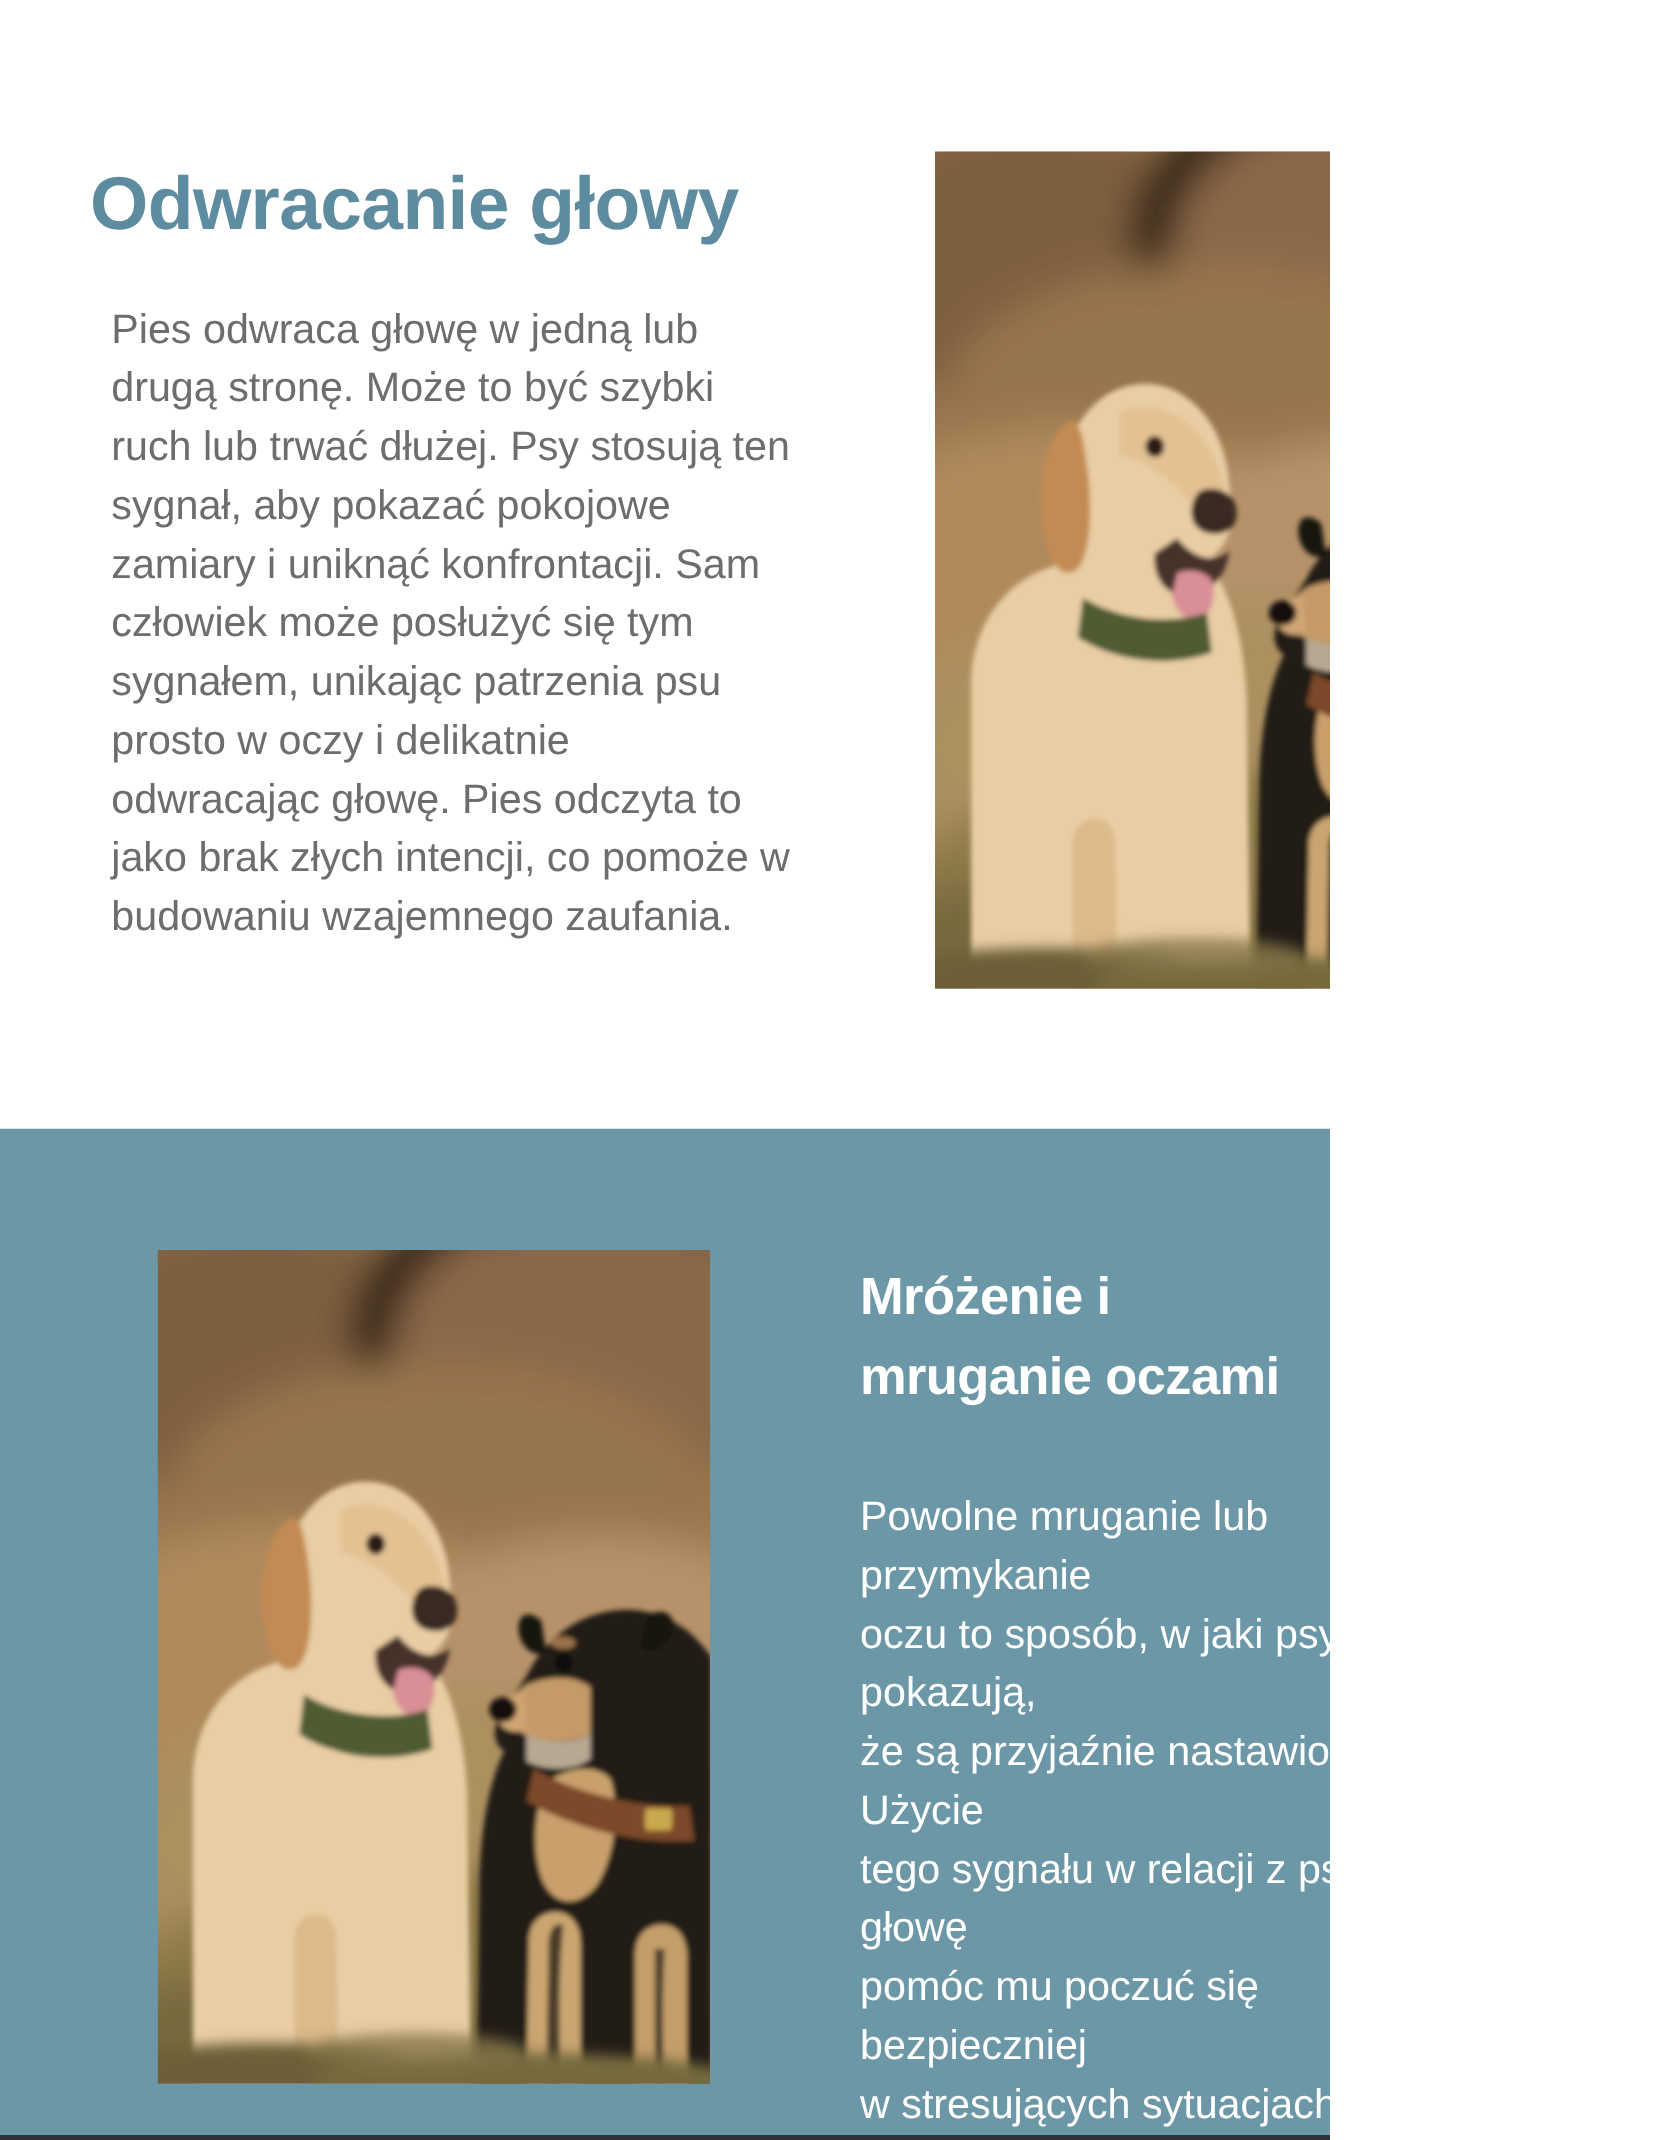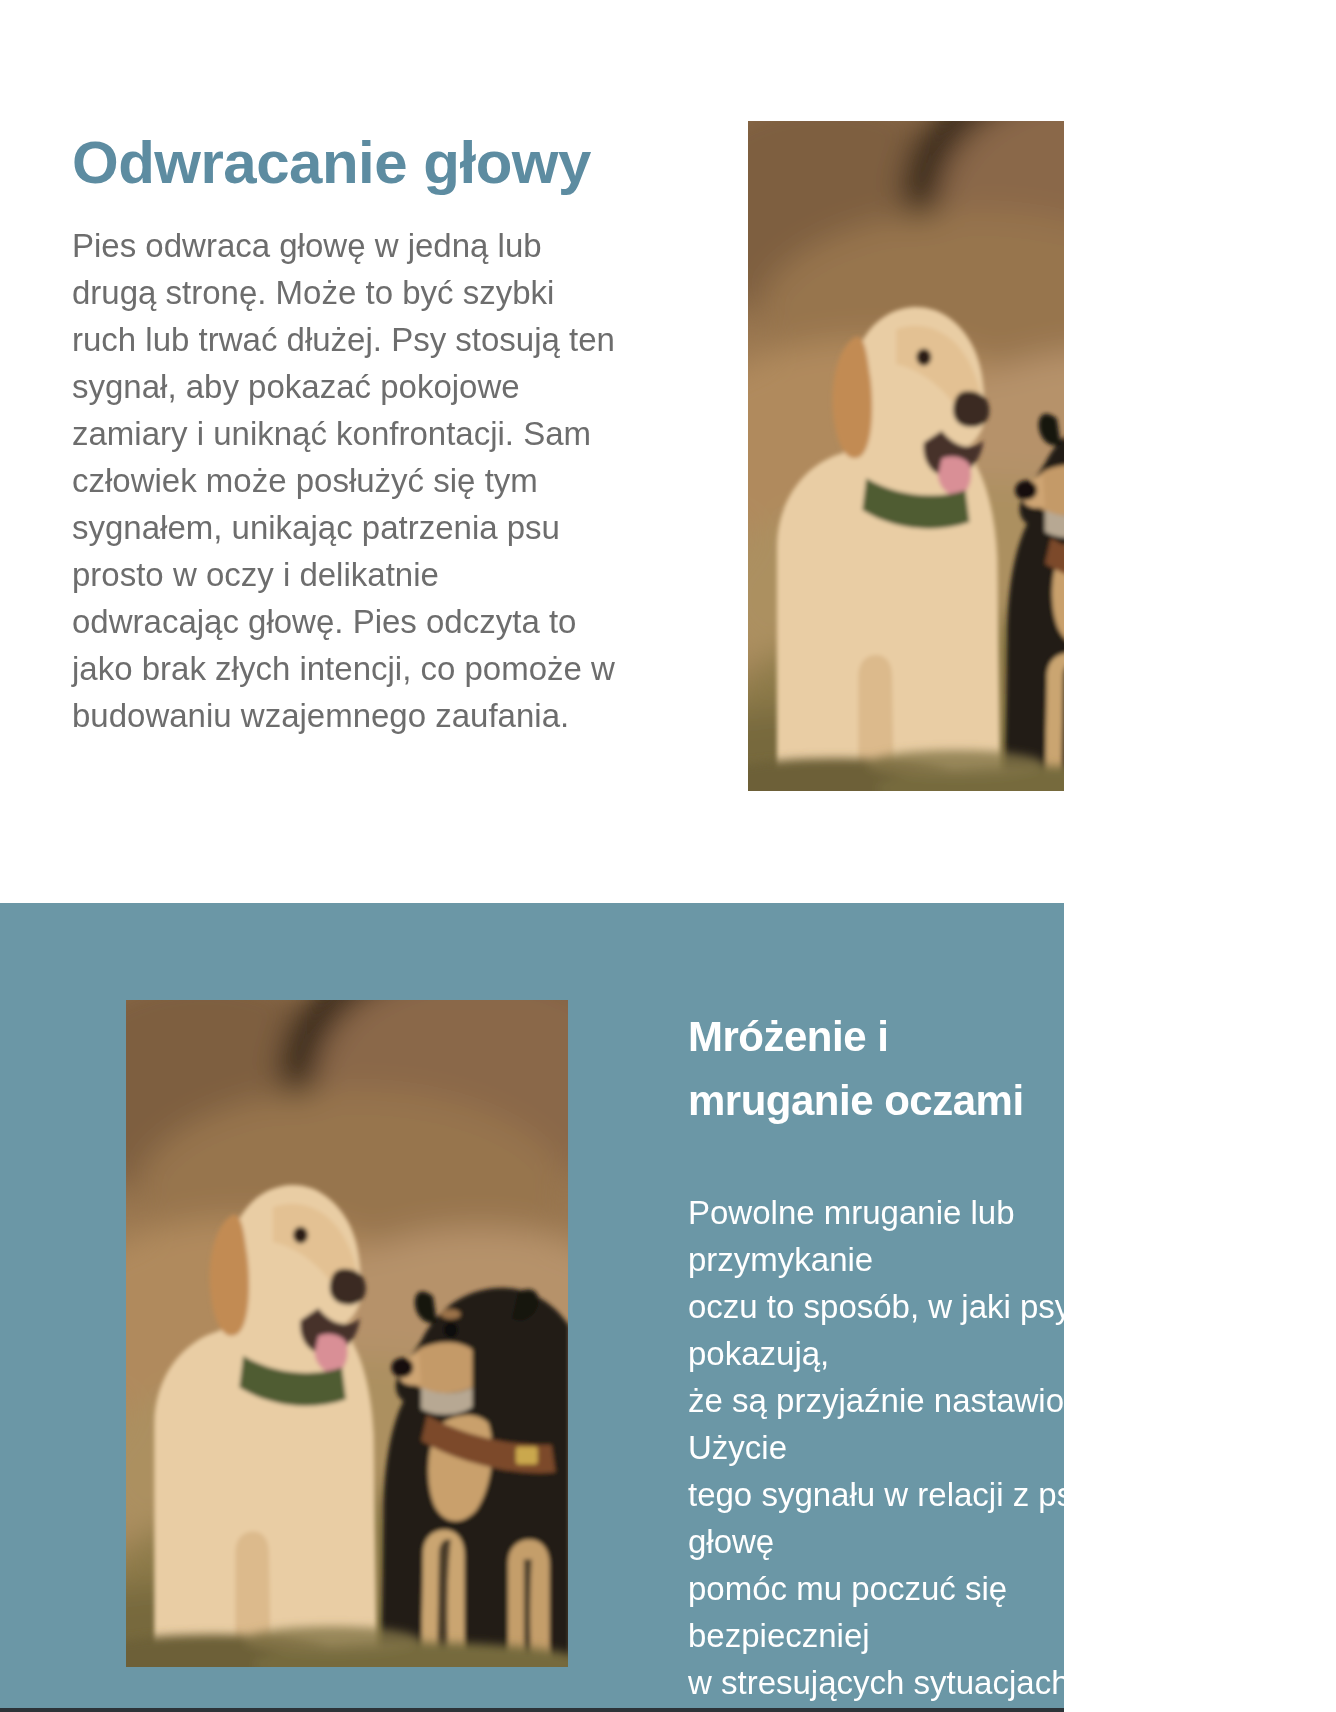--- a/index.html
+++ b/index.html
@@ -22,21 +22,21 @@
     background:rgba(255,255,255,0.16);}
 
   
   h1,h2{margin:0;font-weight:700;letter-spacing:-0.5px;}
   .title-1{
     position:absolute;left:72px;top:130px;
     font-size:60px;line-height:1.1;color:#5d8ca1;white-space:pre-line;
   }
   .body-1{
     position:absolute;left:72px;top:222px;width:610px;
-    font-size:33px;line-height:47px;color:#6d6d6d;white-space:pre-line;margin:0;
+    font-size:33px;line-height:47px;color:#6d6d6d;white-space:pre-line;margin:17px;
   }
   .title-2{
     position:absolute;left:688px;top:102px;width:560px;
     font-size:42px;line-height:64px;color:#ffffff;white-space:pre-line;
   }
   .body-2{
     position:absolute;left:688px;top:286px;width:500px;
     font-size:33px;line-height:47px;color:#ffffff;white-space:pre-line;margin:0;
   }
 

